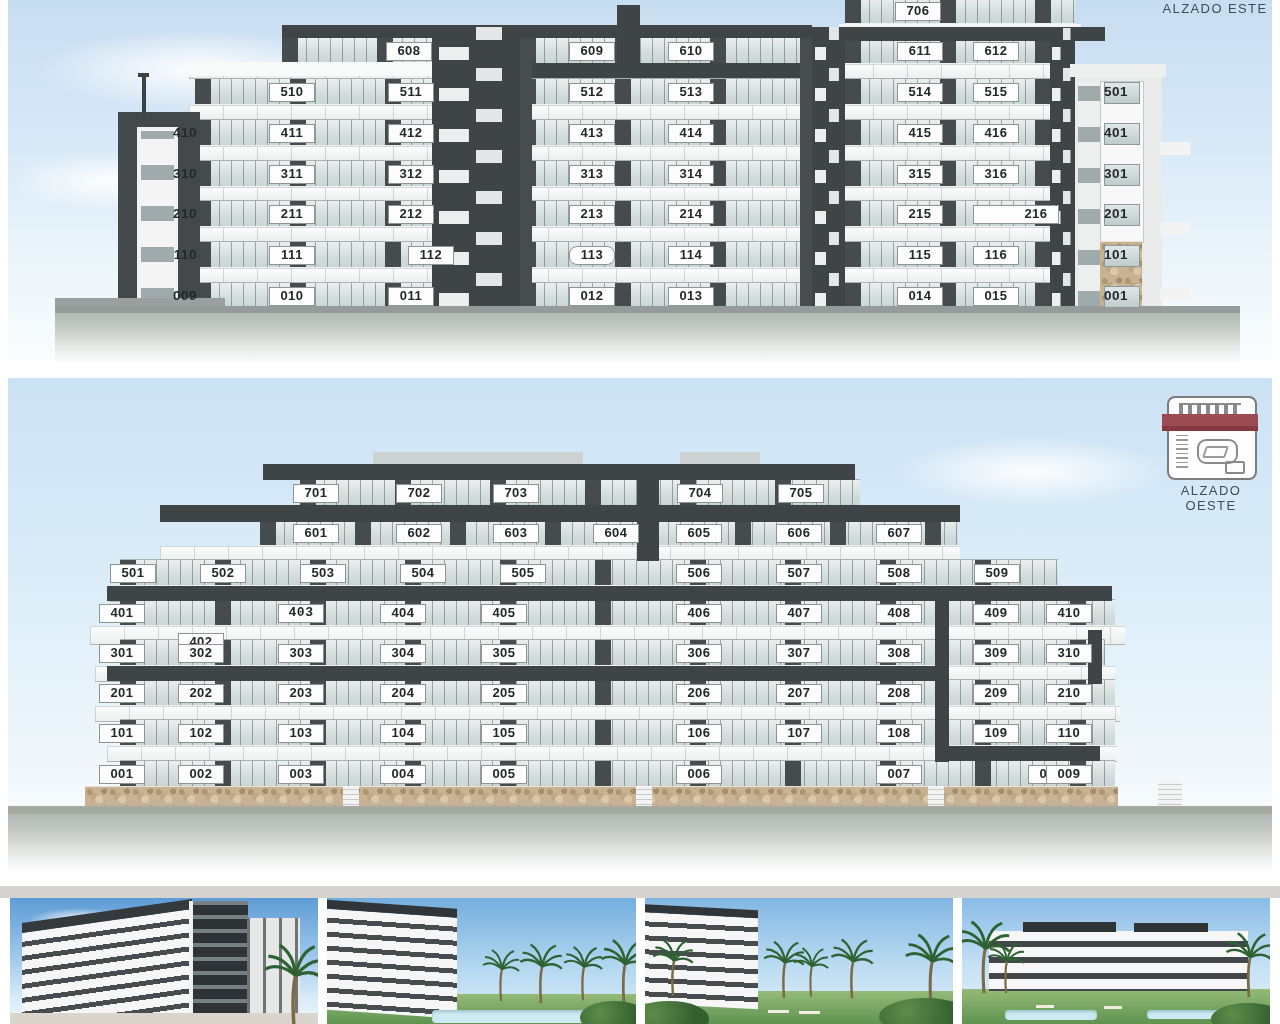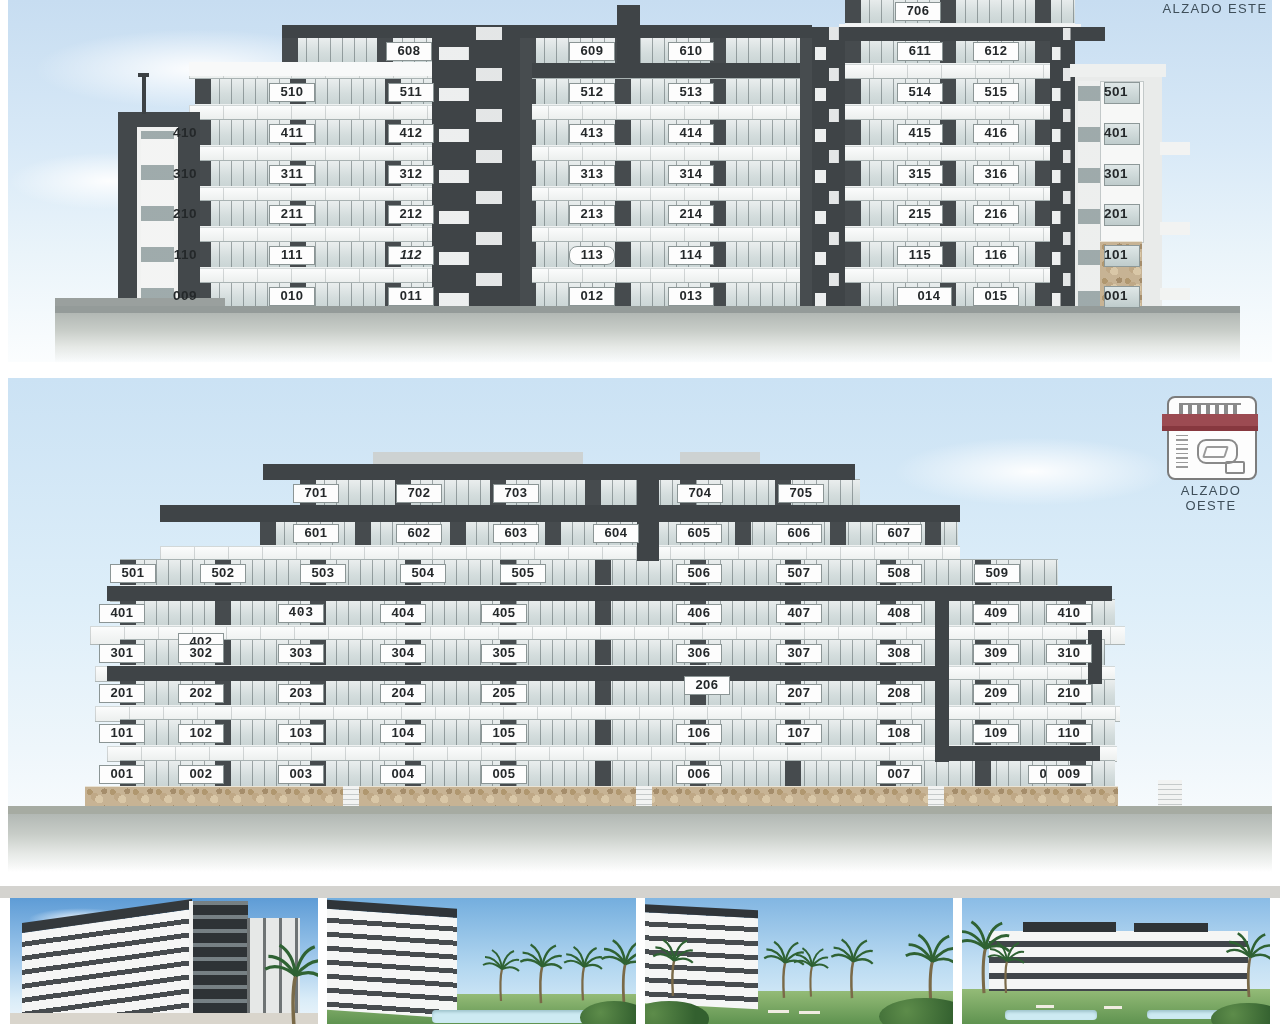--- a/index.html
+++ b/index.html
@@ -174,21 +174,21 @@
       <div class="abs plaque" style="left: 386px; top: 42.2px; width: 44px; height: 17px;">608</div>
       <div class="abs plaque" style="left: 269px; top: 83px; width: 44px; height: 17px;">510</div>
       <div class="abs plaque" style="left: 388px; top: 83px; width: 44px; height: 17px;">511</div>
       <div class="abs plaque" style="left: 269px; top: 123.8px; width: 44px; height: 17px;">411</div>
       <div class="abs plaque" style="left: 388px; top: 123.8px; width: 44px; height: 17px;">412</div>
       <div class="abs plaque" style="left: 269px; top: 164.6px; width: 44px; height: 17px;">311</div>
       <div class="abs plaque" style="left: 388px; top: 164.6px; width: 44px; height: 17px;">312</div>
       <div class="abs plaque" style="left: 269px; top: 205.4px; width: 44px; height: 17px;">211</div>
       <div class="abs plaque" style="left: 388px; top: 205.4px; width: 44px; height: 17px;">212</div>
       <div class="abs plaque" style="left: 269px; top: 246.2px; width: 44px; height: 17px;">111</div>
-      <div class="abs plaque" style="left: 388px; top: 246.2px; width: 44px; height: 17px; font-style: italic;">112</div>
+      <div class="abs plaque" style="left: 408px; top: 246.2px; width: 44px; height: 17px;">112</div>
       <div class="abs plaque" style="left: 269px; top: 287px; width: 44px; height: 17px;">010</div>
       <div class="abs plaque" style="left: 388px; top: 287px; width: 44px; height: 17px;">011</div>
       <div class="abs plaque" style="left: 569px; top: 42.2px; width: 44px; height: 17px;">609</div>
       <div class="abs plaque" style="left: 668px; top: 42.2px; width: 44px; height: 17px;">610</div>
       <div class="abs plaque" style="left: 569px; top: 83px; width: 44px; height: 17px;">512</div>
       <div class="abs plaque" style="left: 668px; top: 83px; width: 44px; height: 17px;">513</div>
       <div class="abs plaque" style="left: 569px; top: 123.8px; width: 44px; height: 17px;">413</div>
       <div class="abs plaque" style="left: 668px; top: 123.8px; width: 44px; height: 17px;">414</div>
       <div class="abs plaque" style="left: 569px; top: 164.6px; width: 44px; height: 17px;">313</div>
       <div class="abs plaque" style="left: 668px; top: 164.6px; width: 44px; height: 17px;">314</div>
@@ -201,24 +201,24 @@
       <div class="abs plaque" style="left: 895px; top: 2px; width: 44px; height: 17px;">706</div>
       <div class="abs plaque" style="left: 897px; top: 42.2px; width: 44px; height: 17px;">611</div>
       <div class="abs plaque" style="left: 973px; top: 42.2px; width: 44px; height: 17px;">612</div>
       <div class="abs plaque" style="left: 897px; top: 83px; width: 44px; height: 17px;">514</div>
       <div class="abs plaque" style="left: 973px; top: 83px; width: 44px; height: 17px;">515</div>
       <div class="abs plaque" style="left: 897px; top: 123.8px; width: 44px; height: 17px;">415</div>
       <div class="abs plaque" style="left: 973px; top: 123.8px; width: 44px; height: 17px;">416</div>
       <div class="abs plaque" style="left: 897px; top: 164.6px; width: 44px; height: 17px;">315</div>
       <div class="abs plaque" style="left: 973px; top: 164.6px; width: 44px; height: 17px;">316</div>
       <div class="abs plaque" style="left: 897px; top: 205.4px; width: 44px; height: 17px;">215</div>
-      <div class="abs plaque" style="left: 973px; top: 205.4px; width: 44px; height: 17px;">216</div>
+      <div class="abs plaque" style="left: 973px; top: 205.4px; width: 44px; height: 17px; padding-left: 40px;">216</div>
       <div class="abs plaque" style="left: 897px; top: 246.2px; width: 44px; height: 17px;">115</div>
       <div class="abs plaque" style="left: 973px; top: 246.2px; width: 44px; height: 17px;">116</div>
-      <div class="abs plaque" style="left: 897px; top: 287px; width: 44px; height: 17px; padding-left: 9px;">014</div>
+      <div class="abs plaque" style="left: 897px; top: 287px; width: 44px; height: 17px;">014</div>
       <div class="abs plaque" style="left: 973px; top: 287px; width: 44px; height: 17px;">015</div>
       <div class="abs tlabel tright" style="left: 145px; top: 123.8px; width: 52px; height: 17px;">410</div>
       <div class="abs tlabel tright" style="left: 145px; top: 164.6px; width: 52px; height: 17px;">310</div>
       <div class="abs tlabel tright" style="left: 145px; top: 205.4px; width: 52px; height: 17px;">210</div>
       <div class="abs tlabel tright" style="left: 145px; top: 246.2px; width: 52px; height: 17px;">110</div>
       <div class="abs tlabel tright" style="left: 145px; top: 287px; width: 52px; height: 17px;">009</div>
       <div class="abs tlabel tcenter" style="left: 1090px; top: 83px; width: 52px; height: 17px;">501</div>
       <div class="abs tlabel tcenter" style="left: 1090px; top: 123.8px; width: 52px; height: 17px;">401</div>
       <div class="abs tlabel tcenter" style="left: 1090px; top: 164.6px; width: 52px; height: 17px;">301</div>
       <div class="abs tlabel tcenter" style="left: 1090px; top: 205.4px; width: 52px; height: 17px;">201</div>
@@ -297,21 +297,21 @@
       <div class="abs plaque" style="left: 676px; top: 266px; width: 44px; height: 17px;">306</div>
       <div class="abs plaque" style="left: 776px; top: 266px; width: 44px; height: 17px;">307</div>
       <div class="abs plaque" style="left: 876px; top: 266px; width: 44px; height: 17px;">308</div>
       <div class="abs plaque" style="left: 973px; top: 266px; width: 44px; height: 17px; text-align: center;">309</div>
       <div class="abs plaque" style="left: 1046px; top: 266px; width: 44px; height: 17px;">310</div>
       <div class="abs plaque" style="left: 99px; top: 306px; width: 44px; height: 17px;">201</div>
       <div class="abs plaque" style="left: 178px; top: 306px; width: 44px; height: 17px;">202</div>
       <div class="abs plaque" style="left: 278px; top: 306px; width: 44px; height: 17px;">203</div>
       <div class="abs plaque" style="left: 380px; top: 306px; width: 44px; height: 17px;">204</div>
       <div class="abs plaque" style="left: 481px; top: 306px; width: 44px; height: 17px;">205</div>
-      <div class="abs plaque" style="left: 676px; top: 298px; width: 44px; height: 17px; margin-left: 8px;">206</div>
+      <div class="abs plaque" style="left: 676px; top: 306px; width: 44px; height: 17px;">206</div>
       <div class="abs plaque" style="left: 776px; top: 306px; width: 44px; height: 17px;">207</div>
       <div class="abs plaque" style="left: 876px; top: 306px; width: 44px; height: 17px;">208</div>
       <div class="abs plaque" style="left: 973px; top: 306px; width: 44px; height: 17px;">209</div>
       <div class="abs plaque" style="left: 1046px; top: 306px; width: 44px; height: 17px;">210</div>
       <div class="abs plaque" style="left: 99px; top: 346px; width: 44px; height: 17px;">101</div>
       <div class="abs plaque" style="left: 178px; top: 346px; width: 44px; height: 17px;">102</div>
       <div class="abs plaque" style="left: 278px; top: 346px; width: 44px; height: 17px;">103</div>
       <div class="abs plaque" style="left: 380px; top: 346px; width: 44px; height: 17px;">104</div>
       <div class="abs plaque" style="left: 481px; top: 346px; width: 44px; height: 17px;">105</div>
       <div class="abs plaque" style="left: 676px; top: 346px; width: 44px; height: 17px;">106</div>

